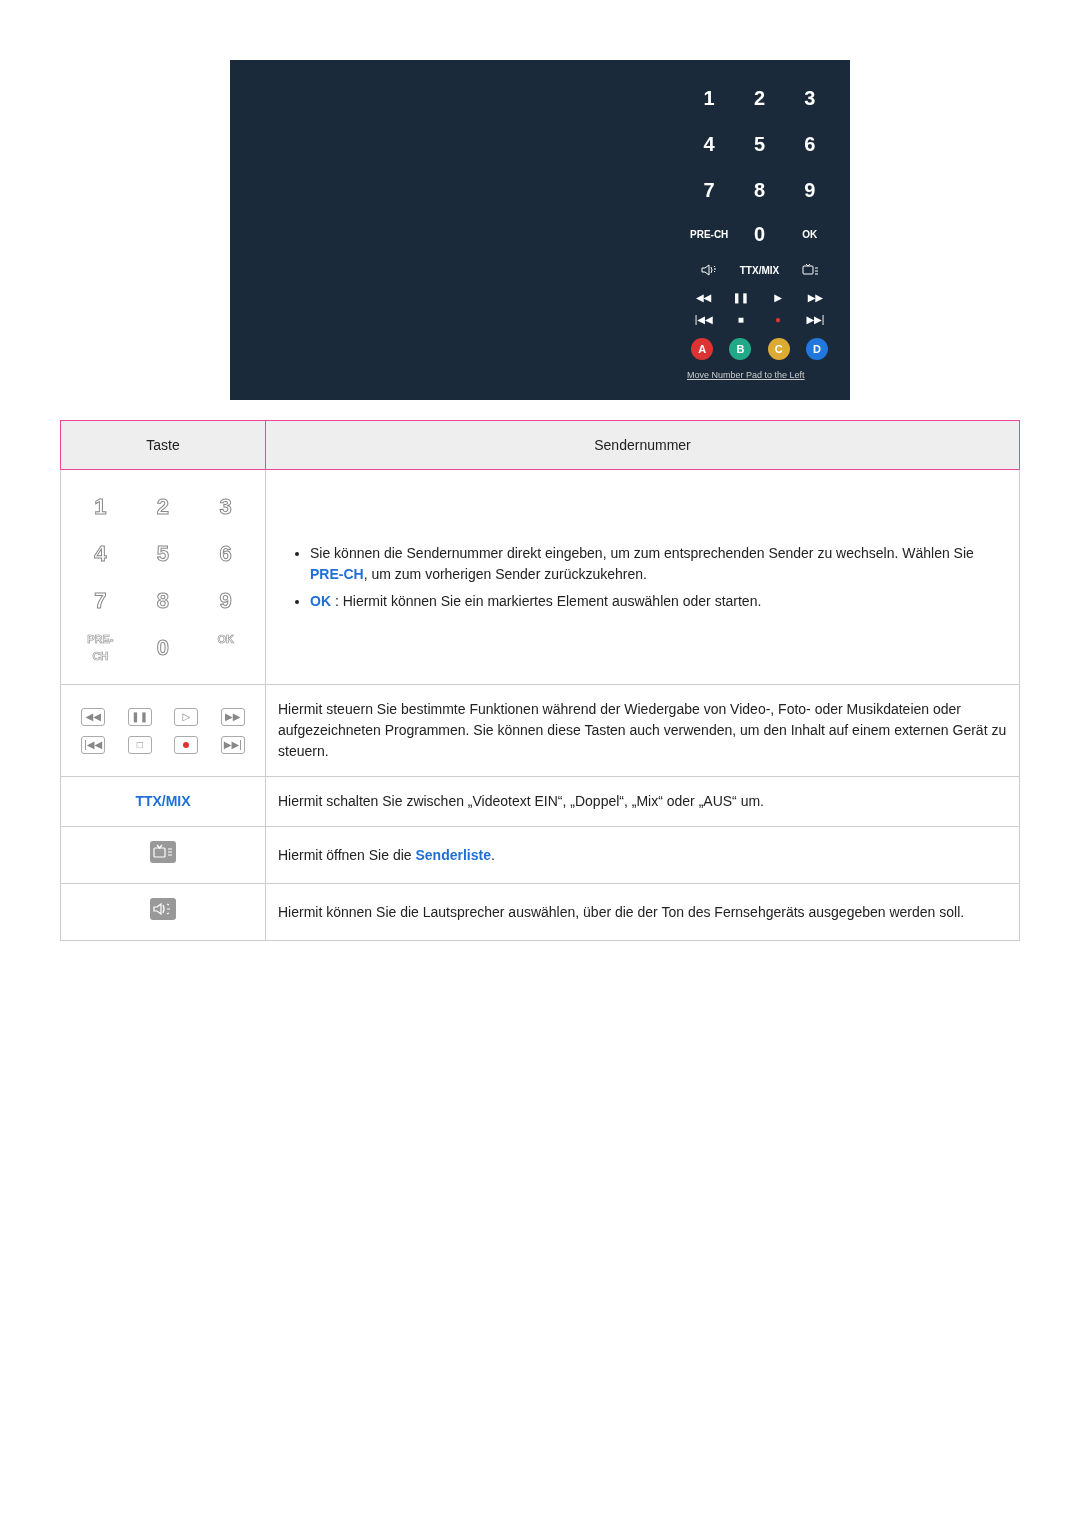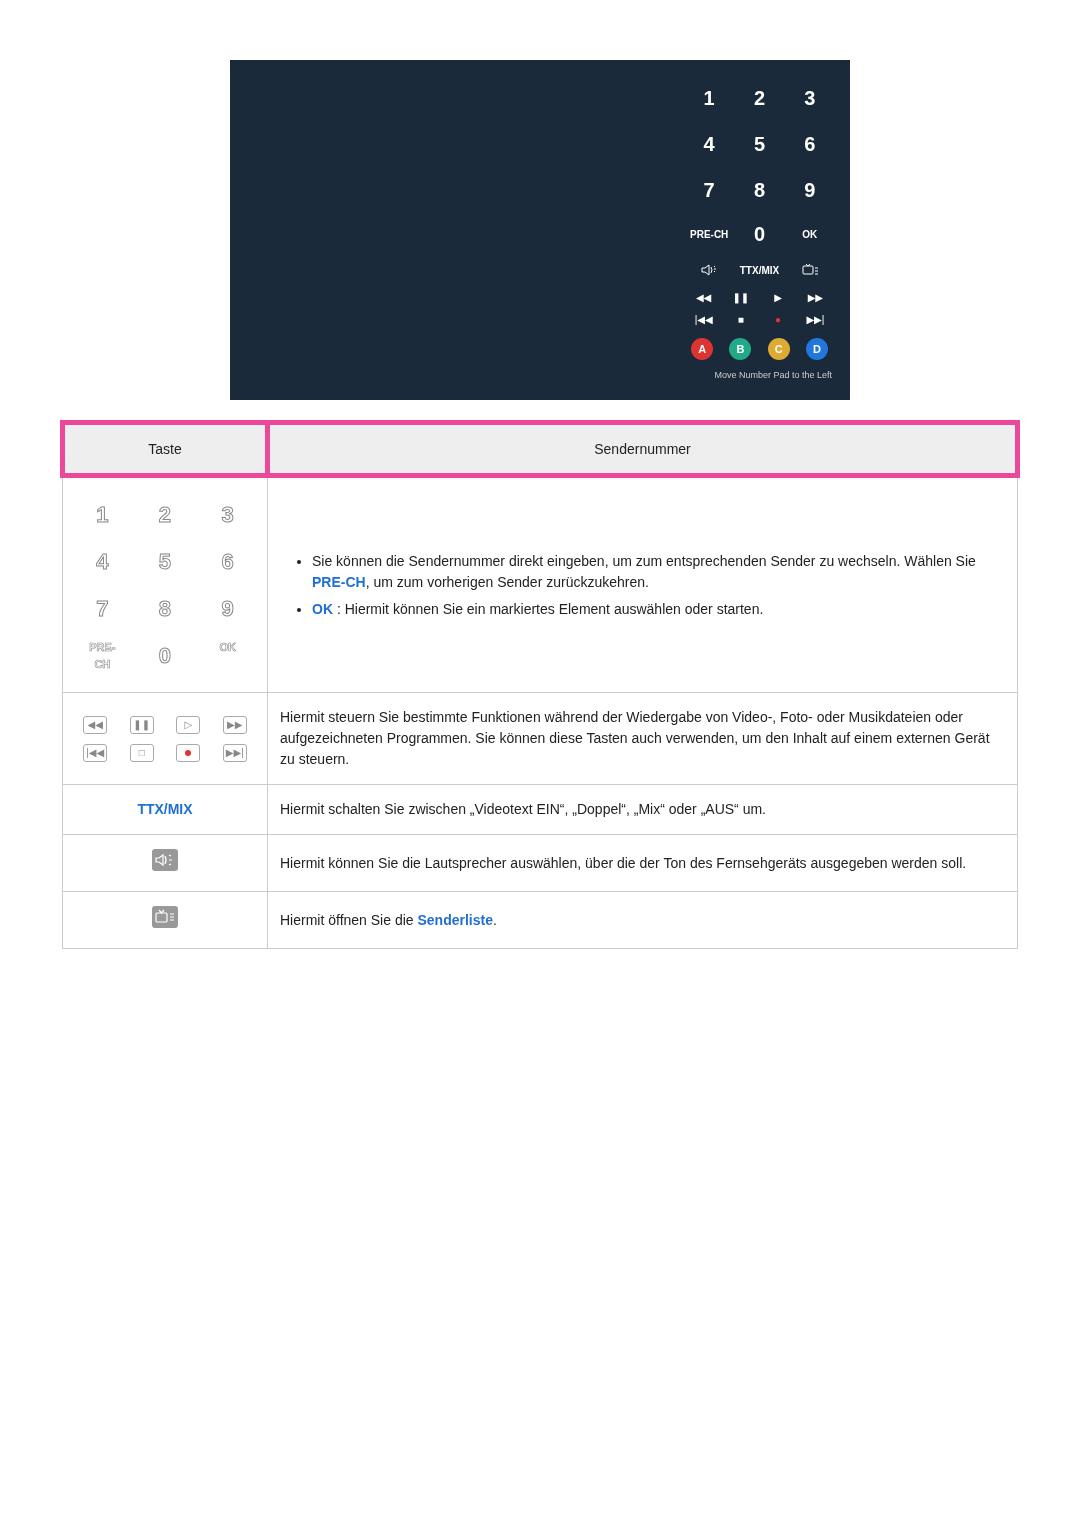--- a/index.html
+++ b/index.html
@@ -90,37 +90,38 @@
     border-radius: 50%;
     display:flex;align-items:center;justify-content:center;
     font-size:11px;color:#fff;font-weight:bold;
     margin: 0 auto;
   }
   .cb.red{background:#d33;}
   .cb.green{background:#2a8;}
   .cb.yellow{background:#da3;}
   .cb.blue{background:#27d;}
   .tv .foot {
-    text-align:right;
+    text-align:left;
     font-size:9px;
     color:#ccc;
     margin-top:10px;
+    text-decoration:underline;
   }
 
   
   table.desc {
     width: 100%;
     border-collapse: collapse;
   }
   table.desc th {
     background:#eee;
     font-weight:normal;
     font-size:14px;
     padding:16px;
-    border:5px solid #ec4899;
+    border:1px solid #ec4899;
     text-align:center;
   }
   table.desc td {
     border:1px solid #ccc;
     padding:14px 12px;
     vertical-align: middle;
     font-size:14px;
     line-height:1.5;
   }
   table.desc td.keycol {
@@ -293,38 +294,38 @@
 
       <tr>
         <td class="keycol"><span class="accent">TTX/MIX</span></td>
         <td>Hiermit schalten Sie zwischen „Videotext EIN“, „Doppel“, „Mix“ oder „AUS“ um.</td>
       </tr>
 
       <tr>
         <td class="keycol">
           <span class="iconbox">
             <svg width="26" height="22" viewBox="0 0 26 22">
+                <rect x="4" y="7" width="11" height="9" rx="1" fill="none" stroke="#fff" stroke-width="1.2"></rect>
+                <path d="M7 4 L9.5 7 L12 4" fill="none" stroke="#fff" stroke-width="1.2"></path>
+                <path d="M18 8 H22 M18 11 H22 M18 14 H22" stroke="#fff" stroke-width="1.2"></path>
+              </svg>
+          </span>
+        </td>
+        <td>
+          <span>Hiermit öffnen Sie die </span><span class="accent">Senderliste</span><span>.</span>
+        </td>
+      </tr>
+
+      <tr>
+        <td class="keycol">
+          <span class="iconbox">
+            <svg width="26" height="22" viewBox="0 0 26 22">
                 <path d="M4 9 H7 L11 6 V16 L7 13 H4 Z" fill="none" stroke="#fff" stroke-width="1.2"></path>
                 <path d="M13 7 Q15 11 13 15" fill="none" stroke="#fff" stroke-width="1.2"></path>
                 <path d="M17 6 L19 7 M17 11 L20 11 M17 16 L19 15" stroke="#fff" stroke-width="1.2"></path>
               </svg>
           </span>
         </td>
         <td>Hiermit können Sie die Lautsprecher auswählen, über die der Ton des Fernsehgeräts ausgegeben werden soll.</td>
       </tr>
-
-      <tr>
-        <td class="keycol">
-          <span class="iconbox">
-            <svg width="26" height="22" viewBox="0 0 26 22">
-                <rect x="4" y="7" width="11" height="9" rx="1" fill="none" stroke="#fff" stroke-width="1.2"></rect>
-                <path d="M7 4 L9.5 7 L12 4" fill="none" stroke="#fff" stroke-width="1.2"></path>
-                <path d="M18 8 H22 M18 11 H22 M18 14 H22" stroke="#fff" stroke-width="1.2"></path>
-              </svg>
-          </span>
-        </td>
-        <td>
-          <span>Hiermit öffnen Sie die </span><span class="accent">Senderliste</span><span>.</span>
-        </td>
-      </tr>
     </tbody>
   </table>
 </div>
 
 </body></html>

